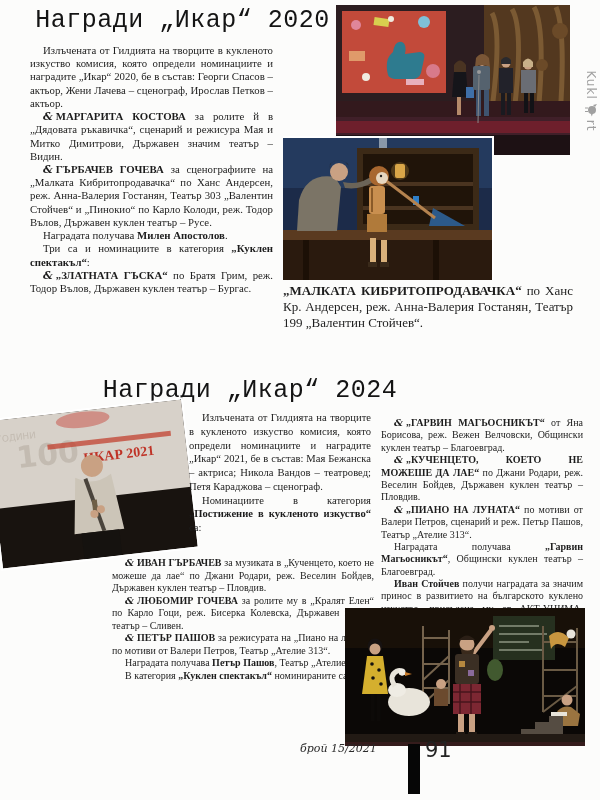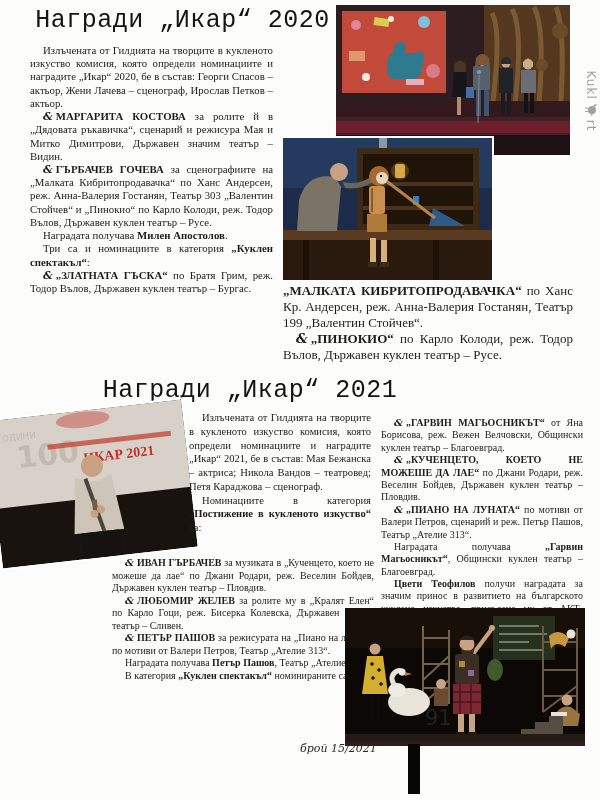--- a/index.html
+++ b/index.html
@@ -22,21 +22,21 @@
   #photo1{left:336px;top:5px;width:234px;height:150px;}
   #photo2{left:283px;top:136px;width:209px;height:142px;border-top:2px solid #fff;border-right:2px solid #fff;box-sizing:content-box;z-index:3;}
   #photo3{left:-6px;top:410px;width:196px;height:148px;transform:rotate(-6.5deg);box-shadow:0 0 0 2px #fff;}
   #photo4{left:345px;top:608px;width:240px;height:138px;}
   #kuklart{position:absolute;left:551px;top:92px;width:80px;height:18px;
         transform:rotate(90deg);display:flex;align-items:center;gap:3px;justify-content:center;
         font-family:"DejaVu Sans",sans-serif;font-size:12px;color:#a0a0a0;letter-spacing:1px;}
   #footer-issue{position:absolute;left:300px;top:742px;font-style:italic;font-size:11px;color:#2a2a2a;
         font-family:"DejaVu Serif",serif;}
   #footer-bar{position:absolute;left:408px;top:744px;width:12px;height:50px;background:#060606;}
-  #footer-page{position:absolute;left:425px;top:706px;font-family:"DejaVu Sans",sans-serif;
+  #footer-page{position:absolute;left:425px;top:738px;font-family:"DejaVu Sans",sans-serif;
         font-size:21px;color:#222;}
   #t2020{left:30px;top:6px;width:305px;}
   #t2021{left:100px;top:376px;width:300px;}
 </style>
 </head>
 <body>
 
 <div class="page">
 
   <div class="sec-title" id="t2020">Награди „Икар“ 2020</div>
@@ -143,24 +143,23 @@
       <rect x="84" y="76" width="20" height="18" fill="#b07a3a"></rect>
       <rect x="87" y="100" width="6" height="26" fill="#d9b07a"></rect>
         <rect x="98" y="102" width="6" height="24" fill="#d9b07a"></rect>
       <rect x="85" y="124" width="9" height="5" fill="#3a2a1a"></rect>
         <rect x="97" y="124" width="9" height="5" fill="#3a2a1a"></rect>
     </g>
   </svg>
 
   <div class="col" id="col2020R">
     <p class="par noind"><b>„МАЛКАТА КИБРИТОПРОДАВАЧКА“</b><span> по Ханс Кр. Андерсен, реж. Анна-Валерия Гостанян, Театър 199 „Валентин Стойчев“.</span></p>
-    <p class="par"><span class="orn">&amp;</span><b>„ПИНОКИО“</b><span> по Карло Колоди, реж. Тодор Вълов, Държавен куклен театър – Русе.</span></p>
-  </div>
-
-  <div class="sec-title" id="t2021">Награди „Икар“ 2021</div>
+  </div>
+
+  <div class="sec-title" id="t2021">Награди „Икар“ 2024</div>
 
   <svg class="photo" id="photo3" viewBox="0 0 196 148">
     <rect width="196" height="148" fill="#18130f"></rect>
     <rect width="196" height="88" fill="#d7d1c9"></rect>
     <text x="26" y="50" font-size="30" font-weight="bold" fill="#c3bbb1" font-family="DejaVu Sans, sans-serif">100</text>
     <text x="8" y="22" font-size="9" fill="#c3bbb1" font-family="DejaVu Sans, sans-serif">ГОДИНИ</text>
     <ellipse cx="96" cy="9" rx="27" ry="8" fill="#cf8f86"></ellipse>
     <rect x="58" y="30" width="124" height="5" fill="#c2402f" opacity="0.75"></rect>
     <text x="128" y="52" font-size="14" font-weight="bold" fill="#bf3327" text-anchor="middle" font-family="Liberation Serif, serif">ИКАР 2021</text>
     <g>
@@ -177,26 +176,26 @@
   <div class="col" id="col2021M">
     <p class="par">Излъчената от Гилдията на творците в кукленото изкуство комисия, която определи номинациите и наградите „Икар“ 2021, бе в състав: Мая Бежанска – актриса; Никола Вандов – театровед; Петя Караджова – сценограф.</p>
     <p class="par"><span>Номинациите в категория </span><b>„Постижение в кукленото изкуство“</b><span> са:</span></p>
   </div>
 
   <div class="col" id="col2021R">
     <p class="par"><span class="orn">&amp;</span><b>„ГАРВИН МАГЬОСНИКЪТ“</b><span> от Яна Борисова, реж. Вежен Велчовски, Общински куклен театър – Благоевград.</span></p>
     <p class="par"><span class="orn">&amp;</span><b>„КУЧЕНЦЕТО, КОЕТО НЕ МОЖЕШЕ ДА ЛАЕ“</b><span> по Джани Родари, реж. Веселин Бойдев, Държавен куклен театър – Пловдив.</span></p>
     <p class="par"><span class="orn">&amp;</span><b>„ПИАНО НА ЛУНАТА“</b><span> по мотиви от Валери Петров, сценарий и реж. Петър Пашов, Театър „Ателие 313“.</span></p>
     <p class="par"><span>Наградата получава </span><b>„Гарвин Магьосникът“</b><span>, Общински куклен театър – Благоевград.</span></p>
-    <p class="par"><b>Цвети Теофилов</b><span> получи наградата за значим принос в развитието на българското куклено изкуство, присъдена му от АКТ-УНИМА, България.</span></p>
+    <p class="par"><b>Иван Стойчев</b><span> получи наградата за значим принос в развитието на българското куклено изкуство, присъдена му от АКТ-УНИМА, България.</span></p>
   </div>
 
   <div class="col" id="col2021L2">
     <p class="par"><span class="orn">&amp;</span><b>ИВАН ГЪРБАЧЕВ</b><span> за музиката в „Кученцето, което не можеше да лае“ по Джани Родари, реж. Веселин Бойдев, Държавен куклен театър – Пловдив.</span></p>
-    <p class="par"><span class="orn">&amp;</span><b>ЛЮБОМИР ЖЕЛЕВ</b><span> за ролите му в „Кралят Елен“ по Карло Гоци, реж. Бисерка Колевска, Държавен куклен театър – Сливен.</span></p>
+    <p class="par"><span class="orn">&amp;</span><b>ЛЮБОМИР ГОЧЕВА</b><span> за ролите му в „Кралят Елен“ по Карло Гоци, реж. Бисерка Колевска, Държавен куклен театър – Сливен.</span></p>
     <p class="par"><span class="orn">&amp;</span><b>ПЕТЪР ПАШОВ</b><span> за режисурата на „Пиано на луната“ по мотиви от Валери Петров, Театър „Ателие 313“.</span></p>
     <p class="par"><span>Наградата получава </span><b>Петър Пашов</b><span>, Театър „Ателие 313“.</span></p>
     <p class="par"><span>В категория </span><b>„Куклен спектакъл“</b><span> номинираните са:</span></p>
   </div>
 
   <svg class="photo" id="photo4" viewBox="0 0 240 138">
     <rect width="240" height="138" fill="#0b0806"></rect>
     <rect width="240" height="40" fill="#181008"></rect>
     <rect x="148" y="8" width="62" height="44" fill="#26301f"></rect>
     <path d="M154,18 h40 M154,26 h48 M154,34 h30 M154,42 h44" stroke="#cfd6c2" stroke-width="1.3" opacity="0.6"></path>

